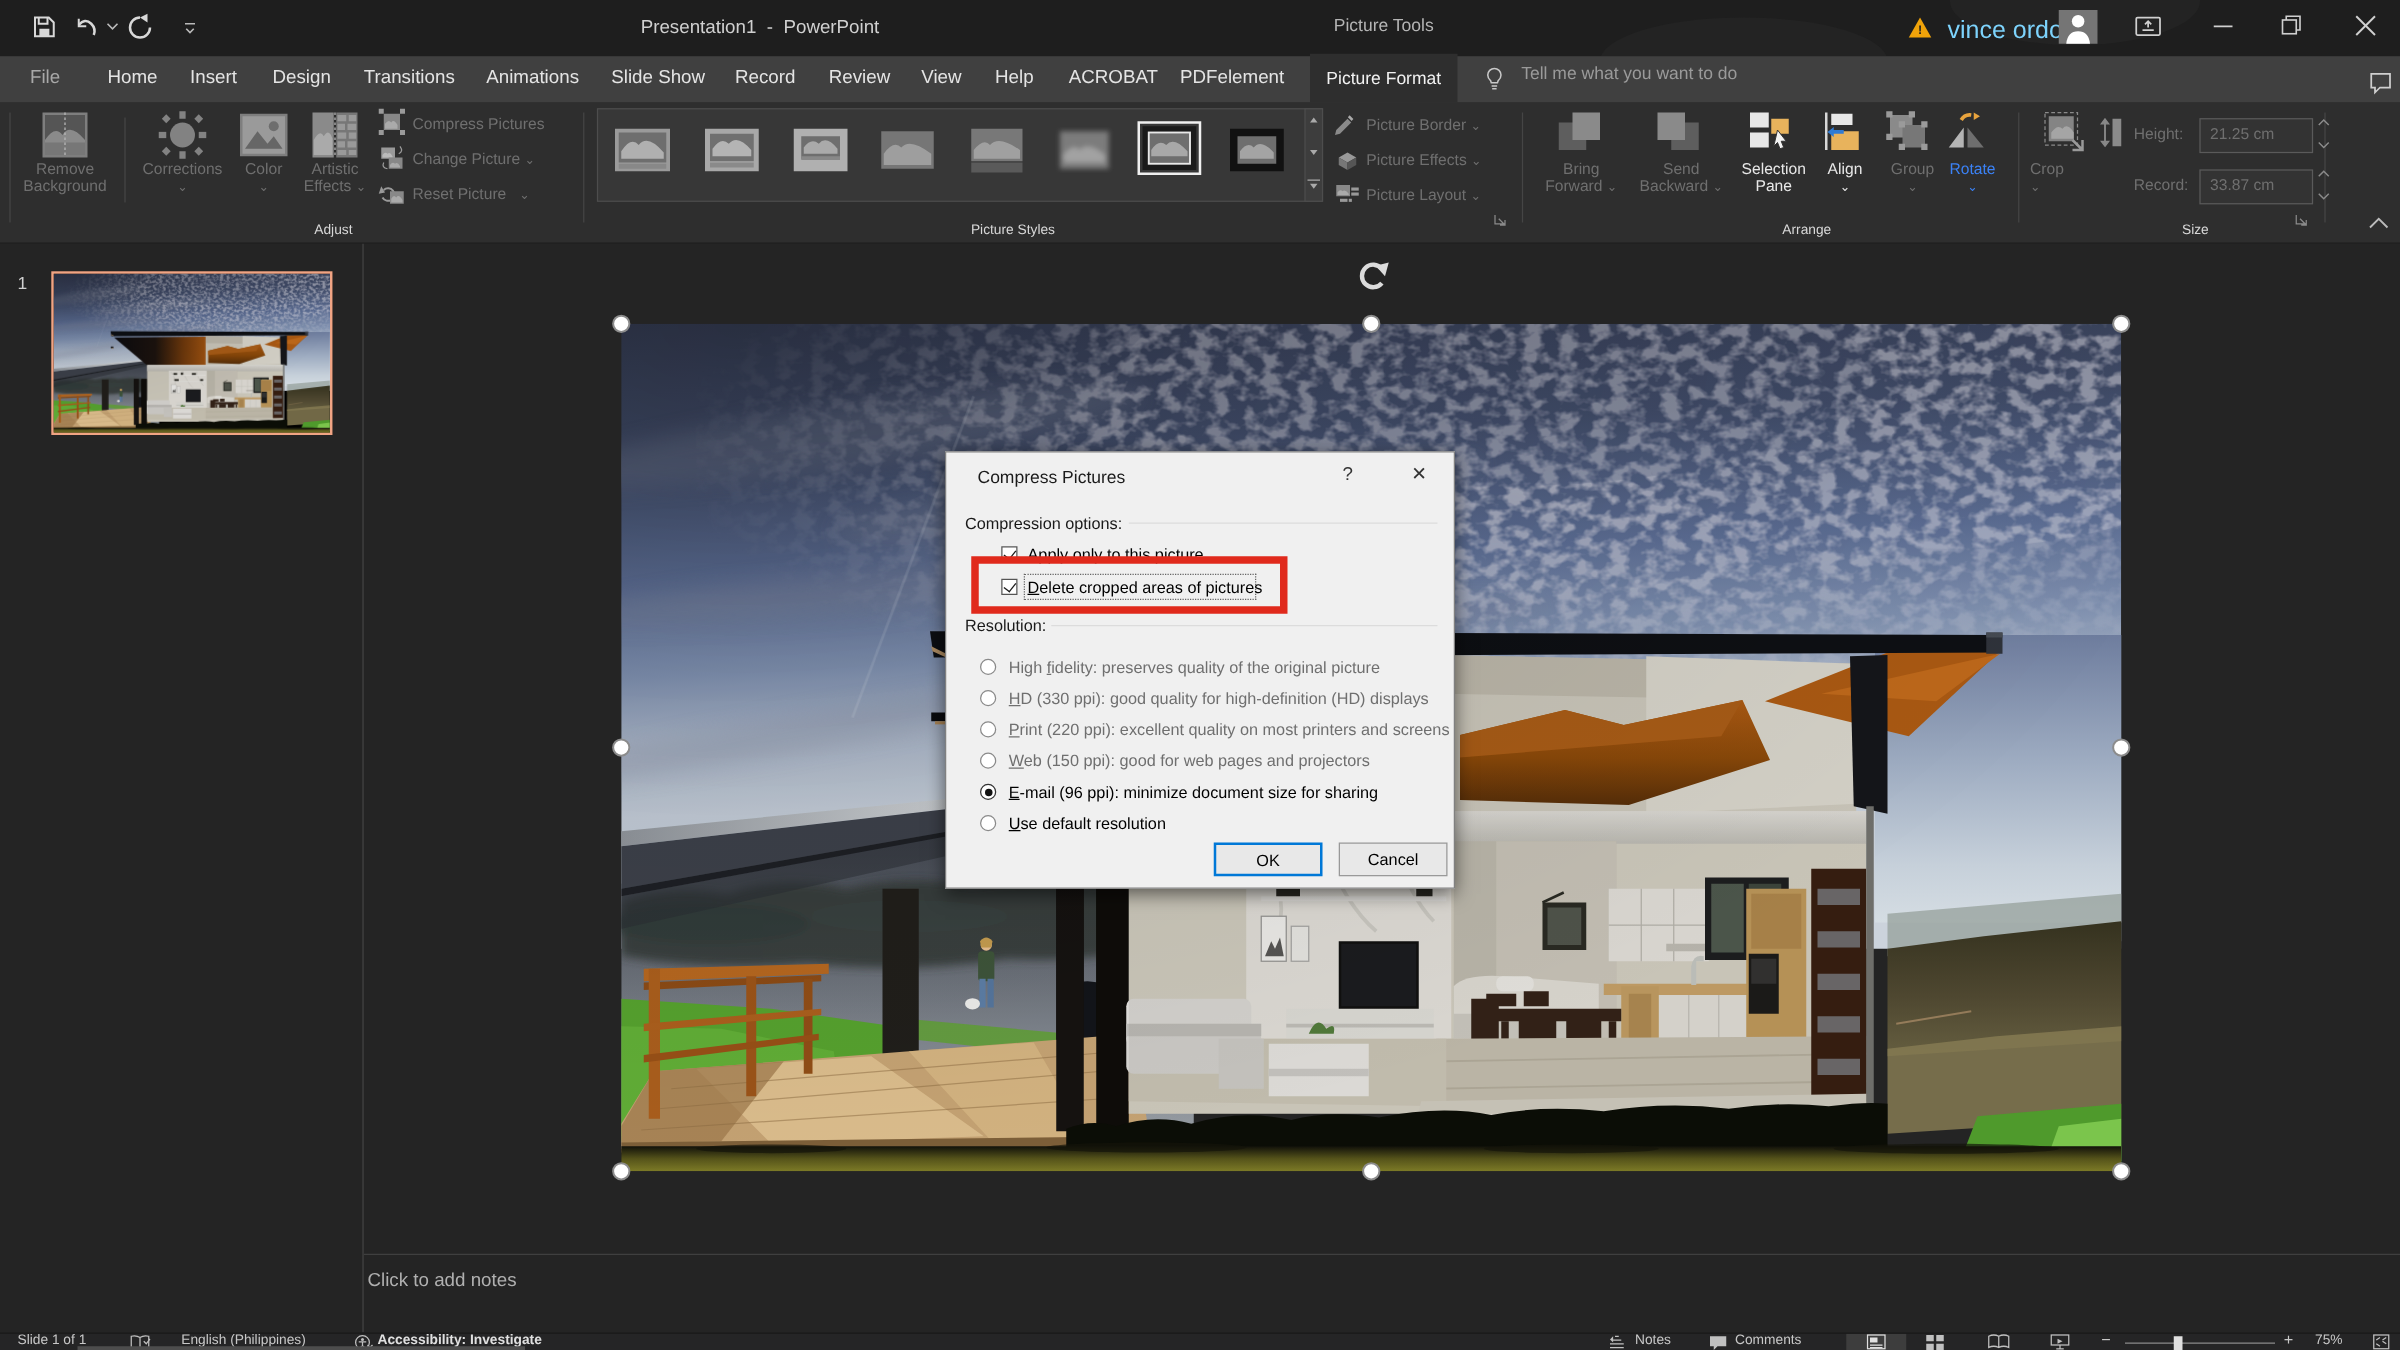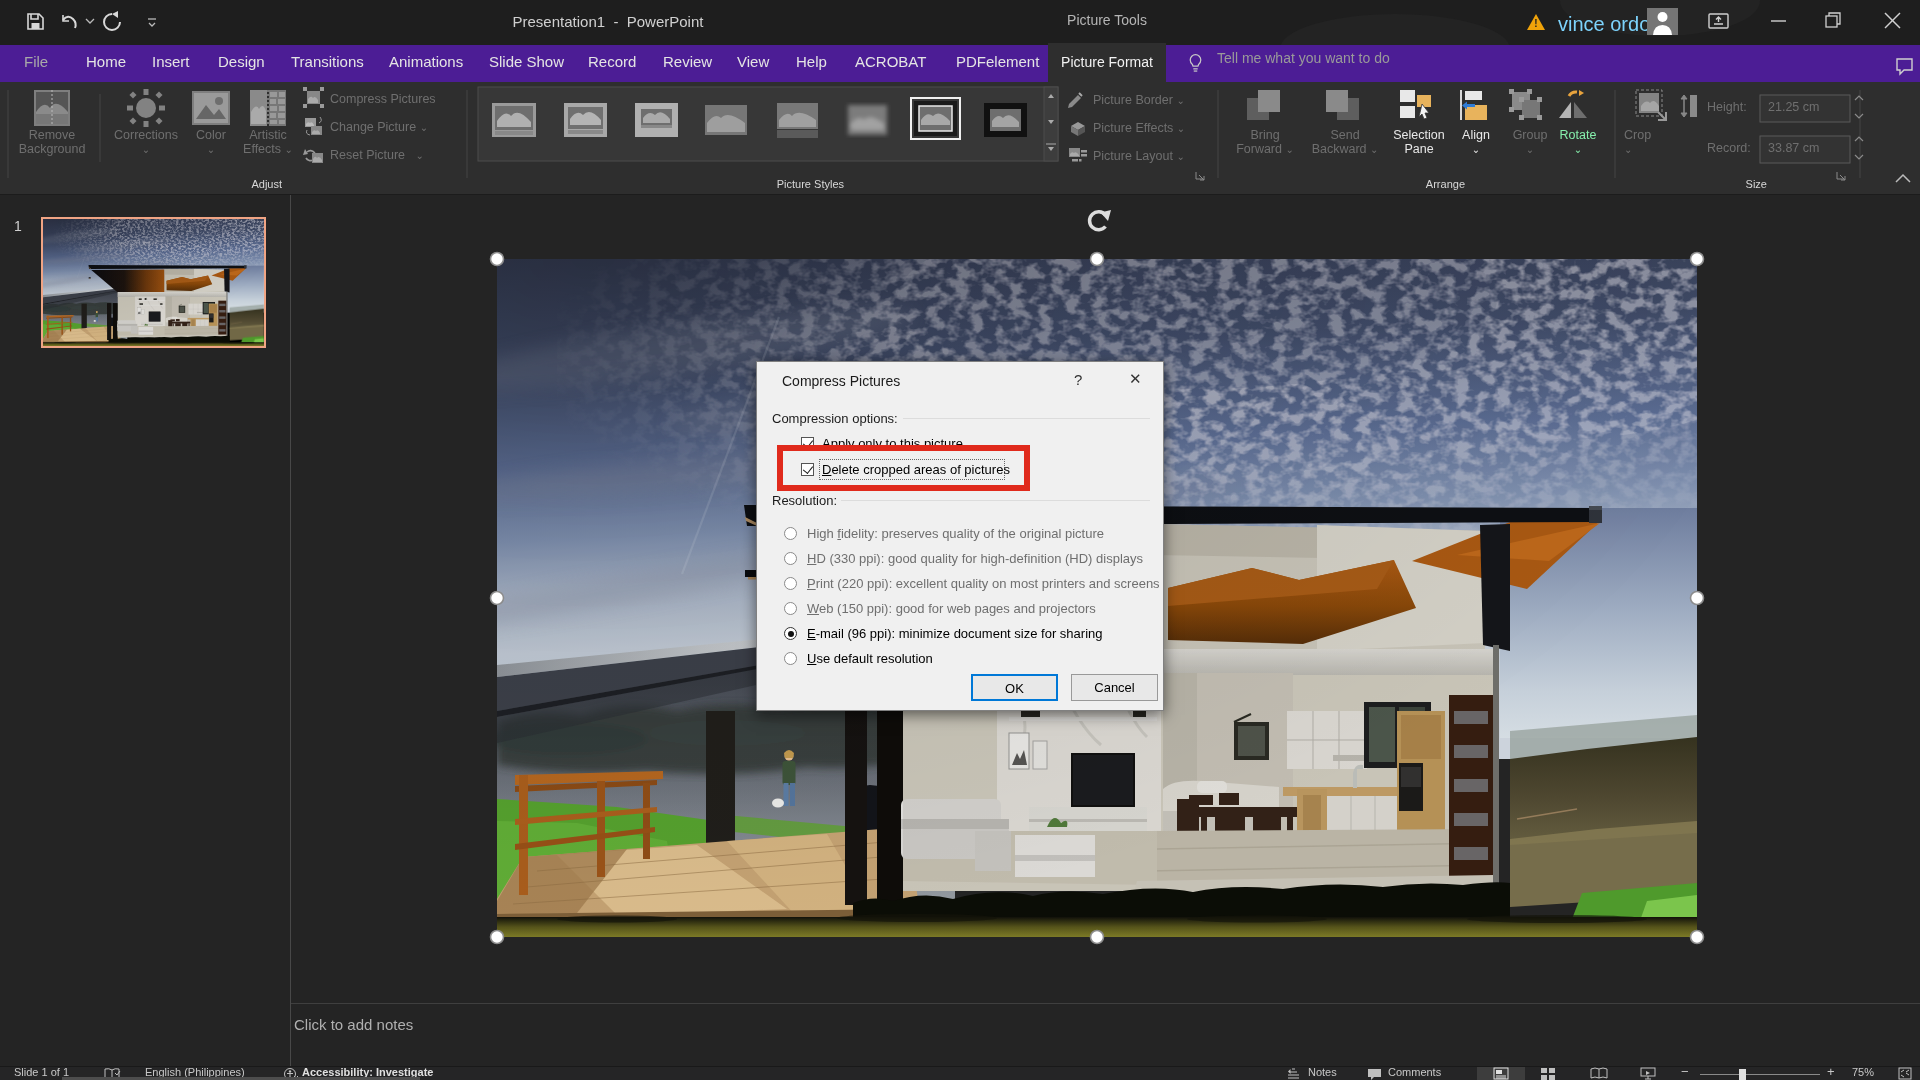--- a/index.html
+++ b/index.html
@@ -8,21 +8,21 @@
   .abs { position:absolute; }
   #app { position:relative; width:1920px; height:1080px; }
 
   
   #titlebar { position:absolute; left:0; top:0; width:1920px; height:45px; background:#1e1e1e; overflow:hidden; }
   .tb-blob { position:absolute; background:#282828; border-radius:50%; }
   #title-text { position:absolute; left:0; top:0; width:1216px; text-align:center; line-height:44px; font-size:15px; color:#d0d0d0; }
   #pictools { position:absolute; left:1048px; top:0; width:118px; text-align:center; line-height:40px; font-size:14px; color:#b5b5b5; }
 
   
-  #tabrow { position:absolute; left:0; top:45px; width:1920px; height:37px; background:#4c1d95; }
+  #tabrow { position:absolute; left:0; top:45px; width:1920px; height:37px; background:#404040; }
   .tab { position:absolute; top:0; height:37px; line-height:34px; font-size:15px; color:#e4e4e4; }
   #tab-pf { position:absolute; left:1048px; top:-2px; width:118px; height:39px; background:#2e2e2e; color:#f2f2f2;
      text-align:center; line-height:38px; font-size:14px; }
   #tellme { position:absolute; left:1188px; top:8px; font-size:14px; color:#9a9a9a; }
 
   
   #ribbon { position:absolute; left:0; top:82px; width:1920px; height:113px; background:#2e2e2e; border-bottom:1px solid #1c1c1c; }
   .grplabel { position:absolute; top:96px; font-size:11px; color:#d8d8d8; text-align:right; }
   .ric-txt { color:#6f6f6f; font-size:12.5px; }
   .dis { color:#6f6f6f; }
@@ -116,21 +116,21 @@
     <div class="tab" style="left:152px;">Insert</div>
     <div class="tab" style="left:218px;">Design</div>
     <div class="tab" style="left:291px;">Transitions</div>
     <div class="tab" style="left:389px;">Animations</div>
     <div class="tab" style="left:489px;">Slide Show</div>
     <div class="tab" style="left:588px;">Record</div>
     <div class="tab" style="left:663px;">Review</div>
     <div class="tab" style="left:737px;">View</div>
     <div class="tab" style="left:796px;">Help</div>
     <div class="tab" style="left:855px;">ACROBAT</div>
-    <div class="tab" style="left:944px;margin-left:12px;">PDFelement</div>
+    <div class="tab" style="left:944px;">PDFelement</div>
     <div id="tab-pf">Picture Format</div>
     <div id="tellme"><svg width="15" height="22" viewBox="0 0 17 24" style="vertical-align:-6px;margin-right:14px">
       <g stroke="#c8c8c8" fill="none" stroke-width="1.4">
         <path d="M8.5,1.5 a6,6 0 0 1 6,6 q0,3 -2.5,5 l-0.7,2 h-5.6 l-0.7,-2 q-2.5,-2 -2.5,-5 a6,6 0 0 1 6,-6 z"></path>
         <line x1="6" y1="17.5" x2="11" y2="17.5"></line>
         <line x1="6.5" y1="20" x2="10.5" y2="20"></line>
       </g>
         </svg><span style="position:relative;top:-6px">Tell me what you want to do</span></div>
     <svg width="20" height="20" style="position:absolute;left:1895px;top:11px">
       <path d="M2,3 h15 v11 h-8 l-4,4 v-4 h-3 z" fill="none" stroke="#cfcfcf" stroke-width="1.4"></path>
@@ -381,21 +381,21 @@
     <div class="abs ric-txt" style="left:330px; top:38px;">Change Picture <span style="font-size:10px">⌄</span></div>
     <div class="abs ric-txt" style="left:330px; top:66px;">Reset Picture&nbsp;&nbsp; <span style="font-size:10px">⌄</span></div>
     <div class="abs ric-txt" style="left:1093px; top:11px;">Picture Border <span style="font-size:10px">⌄</span></div>
     <div class="abs ric-txt" style="left:1093px; top:39px;">Picture Effects <span style="font-size:10px">⌄</span></div>
     <div class="abs ric-txt" style="left:1093px; top:67px;">Picture Layout <span style="font-size:10px">⌄</span></div>
     <div class="abs ric-txt" style="left:1234px; top:46px; width:62px; text-align:center;">Bring<br>Forward <span style="font-size:10px">⌄</span></div>
     <div class="abs ric-txt" style="left:1310px; top:46px; width:70px; text-align:center;">Send<br>Backward <span style="font-size:10px">⌄</span></div>
     <div class="abs" style="left:1384px; top:46px; width:70px; text-align:center; color:#e8e8e8; font-size:12.5px;">Selection<br>Pane</div>
     <div class="abs" style="left:1446px; top:46px; width:60px; text-align:center; color:#e8e8e8; font-size:12.5px;">Align<br><span style="font-size:10px">⌄</span></div>
     <div class="abs ric-txt" style="left:1500px; top:46px; width:60px; text-align:center;">Group<br><span style="font-size:10px">⌄</span></div>
-    <div class="abs" style="left:1548px; top:46px; width:60px; text-align:center; color:#86efac; font-size:12.5px;">Rotate<br><span style="font-size:10px">⌄</span></div>
+    <div class="abs" style="left:1548px; top:46px; width:60px; text-align:center; color:#3b82f6; font-size:12.5px;">Rotate<br><span style="font-size:10px">⌄</span></div>
     <div class="abs ric-txt" style="left:1624px; top:46px; width:56px; text-align:left;">Crop<br><span style="font-size:10px">⌄</span></div>
     <div class="abs ric-txt" style="left:1707px; top:18px;">Height:</div>
     <div class="abs ric-txt" style="left:1707px; top:59px;">Record:</div>
     <div class="abs ric-txt" style="left:1768px; top:18px;">21.25 cm</div>
     <div class="abs ric-txt" style="left:1768px; top:59px;">33.87 cm</div>
   </div>
 
   <div id="leftpanel"></div>
   <div id="vdiv"></div>
   <div id="canvas"></div>

